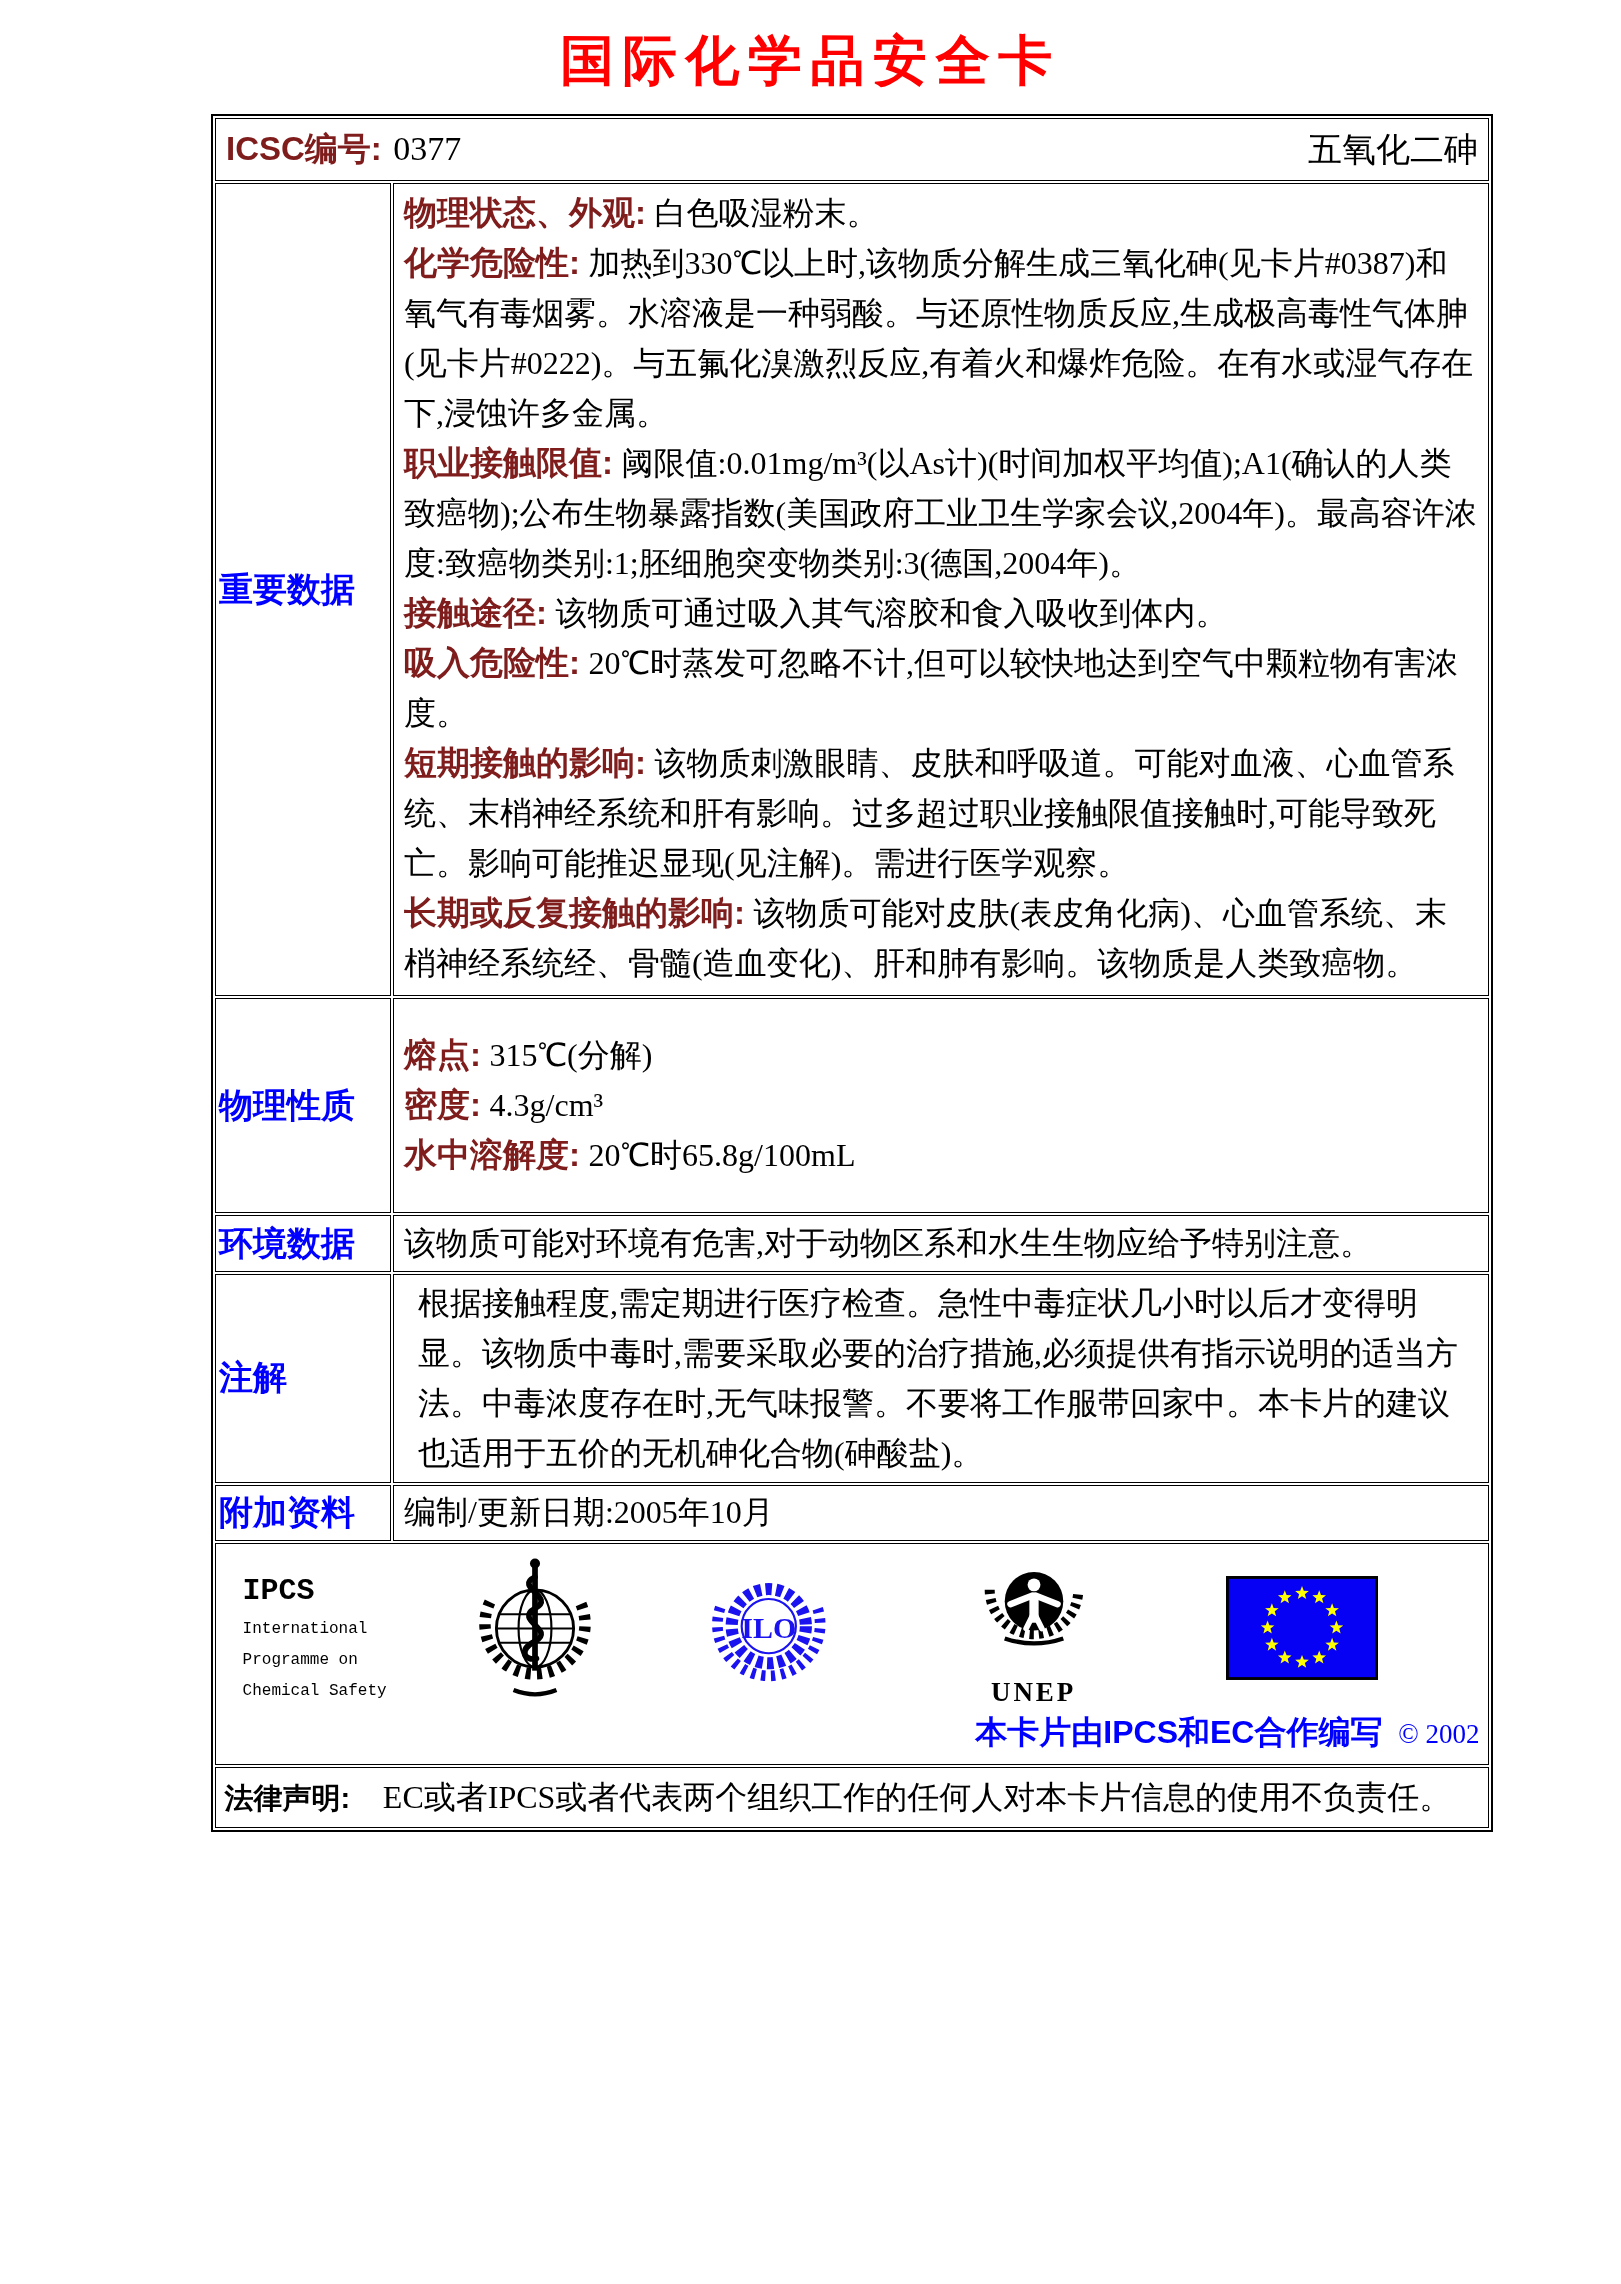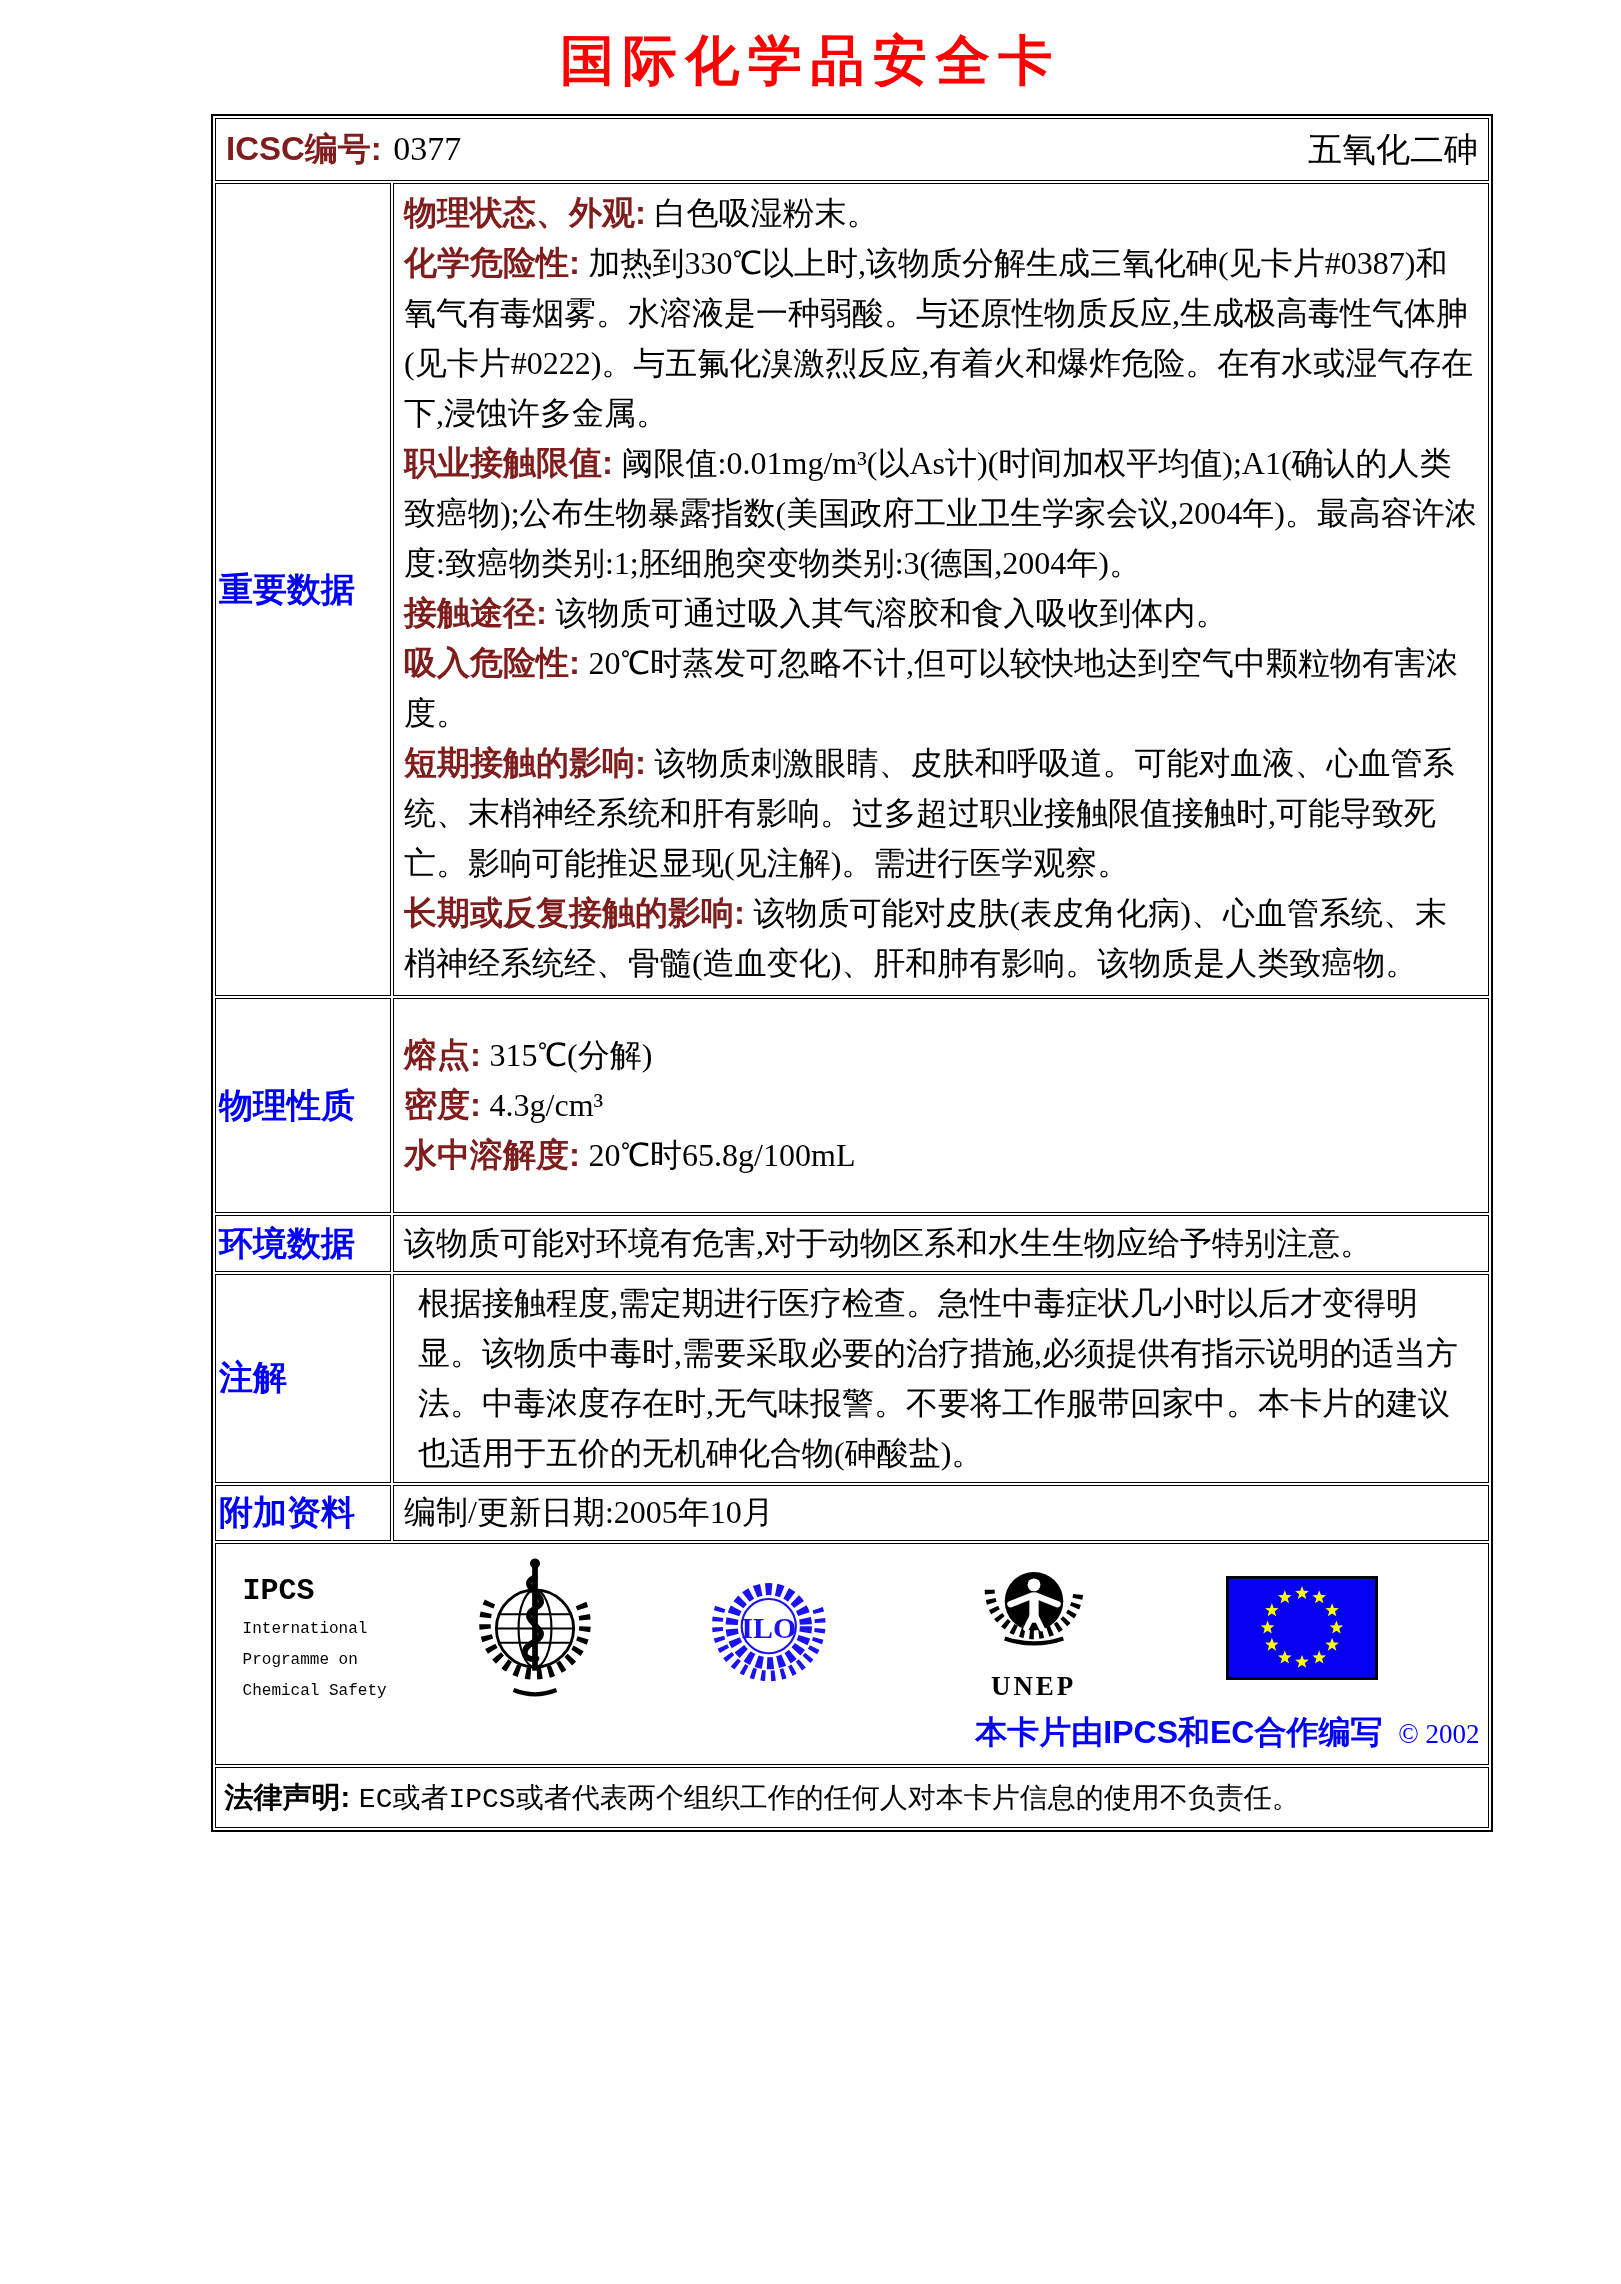--- a/index.html
+++ b/index.html
@@ -77,35 +77,35 @@
   .notes-td { padding-top: 2.9px; padding-bottom: 4.3px; padding-left: 24px; }
 
   .logos-td { padding: 13px 8.6px 8.6px 8.6px; }
   .logos-strip { position: relative; height: 147px; }
   .ipcs-block { position: absolute; left: 18px; top: 17px; font-family: Liberation Mono, monospace; }
   .ipcs-title { font-weight: bold; font-size: 30px; line-height: 34px; margin-bottom: 5.7px; }
   .ipcs-line { font-size: 16px; line-height: 31px; }
   .who-svg  { position: absolute; left: 247px;  top: 0; }
   .ilo-svg  { position: absolute; left: 481px;  top: 5.7px; }
   .unep-block { position: absolute; left: 748px; top: 0; width: 122px; text-align: center; }
-  .unep-label { font-family: "Liberation Serif", serif; font-weight: bold; font-size: 27px; letter-spacing: 2.9px; margin-top: 12px; }
+  .unep-label { font-family: "Liberation Serif", serif; font-weight: bold; font-size: 27px; letter-spacing: 2.9px; margin-top: 18px; }
   .eu-svg   { position: absolute; left: 1001px; top: 18.6px; }
   .credit { text-align: right; margin-top: 7.2px; white-space: nowrap; }
   .credit-main { color: #0000ff; font-family: "Liberation Sans", sans-serif; font-weight: bold; font-size: 32px; }
   .credit-copy { color: #0000ff; font-family: "Liberation Serif", serif; font-size: 27px; margin-left: 15.7px; }
 
   .legal-td { height: 61px; padding: 0 8.6px; vertical-align: middle; }
   .legal-lbl {
     color: #000;
     font-family: "Liberation Sans", sans-serif;
     font-weight: bold;
     font-size: 29px;
     margin-right: 8.6px;
   }
-  .legal-txt { font-family: Liberation Mono, monospace; font-size: 28px; }
+  .legal-txt { font-family: Liberation Serif, serif; font-size: 32px; margin-left: 24px; }
 </style>
 </head>
 <body>
 
 <div class="page">
 
   <div class="title">国际化学品安全卡</div>
 
   <table class="card">
     <colgroup>

